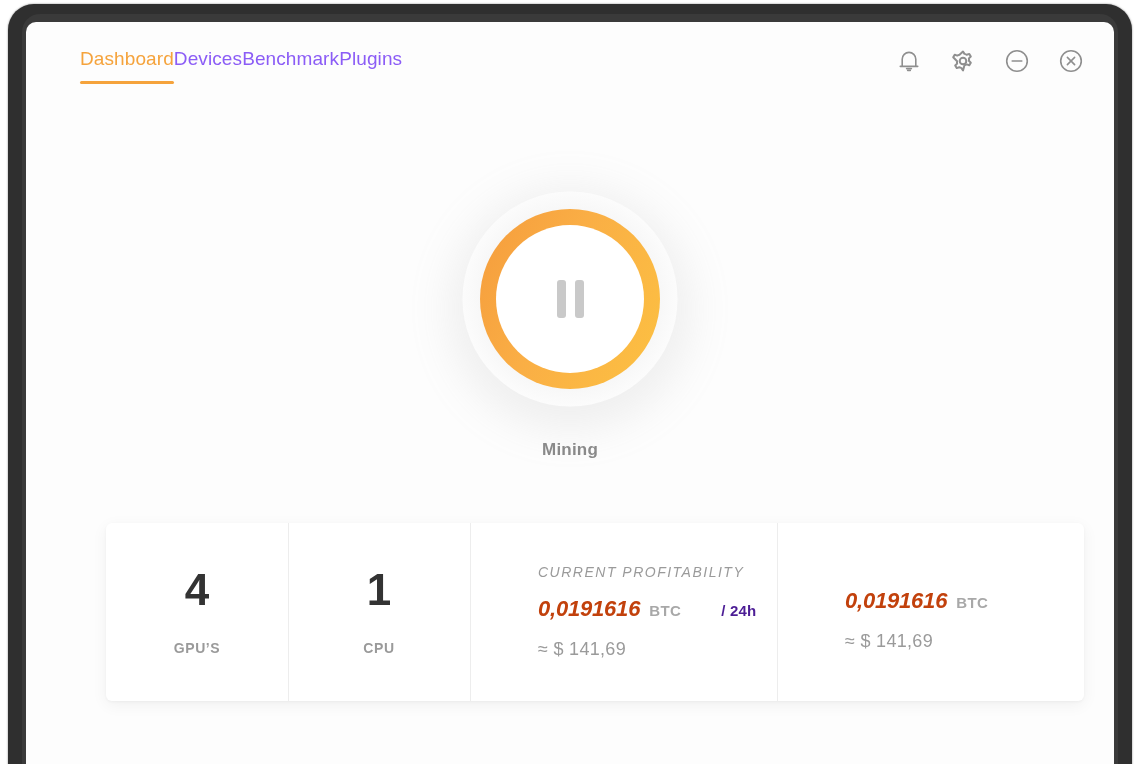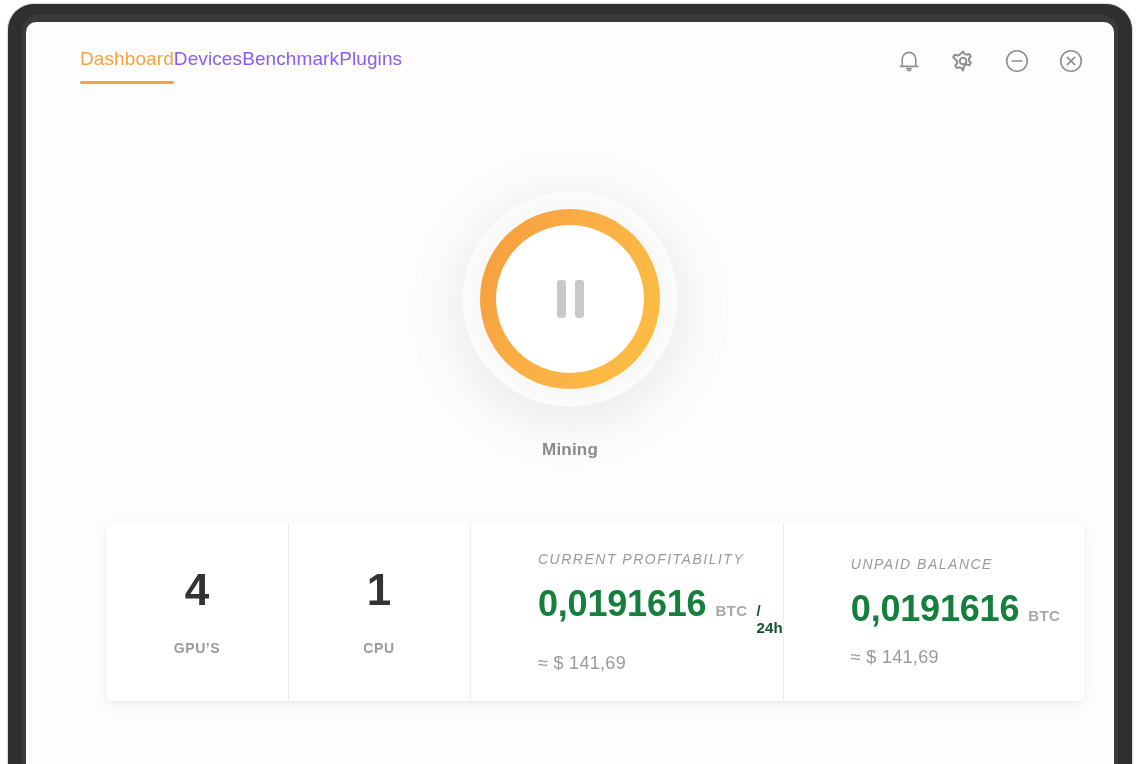--- a/index.html
+++ b/index.html
@@ -218,36 +218,38 @@
     letter-spacing: 1.5px;
     font-style: italic;
   }
   .money-main {
     margin-top: 16px;
     display: flex;
     align-items: baseline;
     gap: 9px;
   }
   .money-amount {
-    font-size: 36px;
-    font-weight: bold;
-    color: #15803d;
+    font-size: 22px;
+    font-weight: bold;
+    color: #c2410c;
     letter-spacing: -0.2px;
+    font-style: italic;
   }
   .money-unit {
     font-size: 15px;
     font-weight: bold;
     color: #a8a8a8;
     letter-spacing: 0.4px;
   }
   .money-period {
     font-size: 15px;
     font-weight: bold;
-    color: #14532d;
+    color: #4c1d95;
     letter-spacing: 0.2px;
+    margin-left: 31px;
   }
   .money-fiat {
     margin-top: 17px;
     font-size: 18px;
     color: #9a9a9a;
     letter-spacing: 0.3px;
   }
 
   
   .bottom-strip {
@@ -350,21 +352,20 @@
       <div class="money-title">CURRENT PROFITABILITY</div>
       <div class="money-main">
         <span class="money-amount">0,0191616</span>
         <span class="money-unit">BTC</span>
         <span class="money-period">/ 24h</span>
       </div>
       <div class="money-fiat">≈ $ 141,69</div>
     </div>
 
     <div class="stat-cell money">
-      <div class="money-title">UNPAID BALANCE</div>
       <div class="money-main">
         <span class="money-amount">0,0191616</span>
         <span class="money-unit">BTC</span>
       </div>
       <div class="money-fiat">≈ $ 141,69</div>
     </div>
 
   </div>
 
   <div class="bottom-strip">

